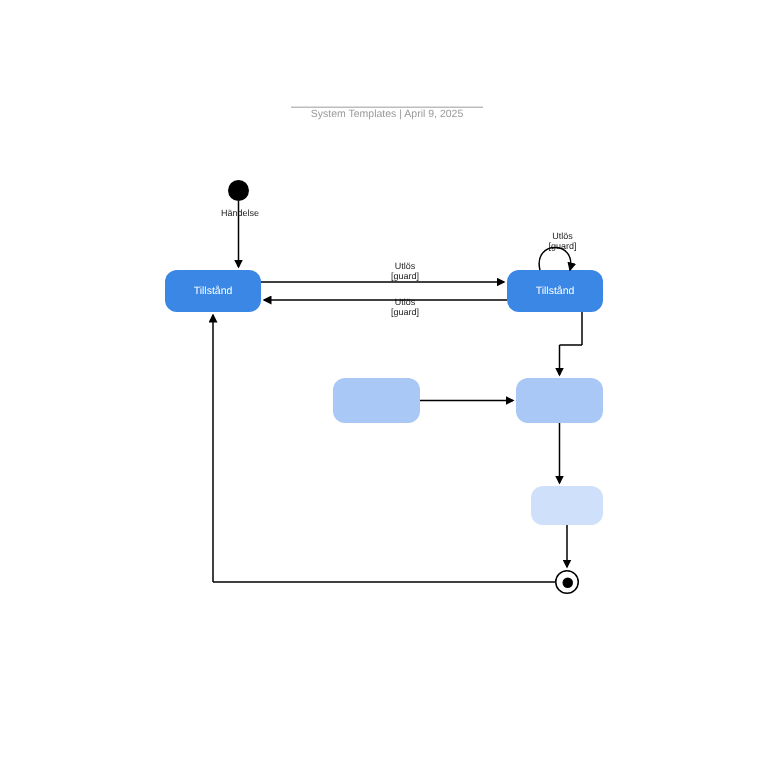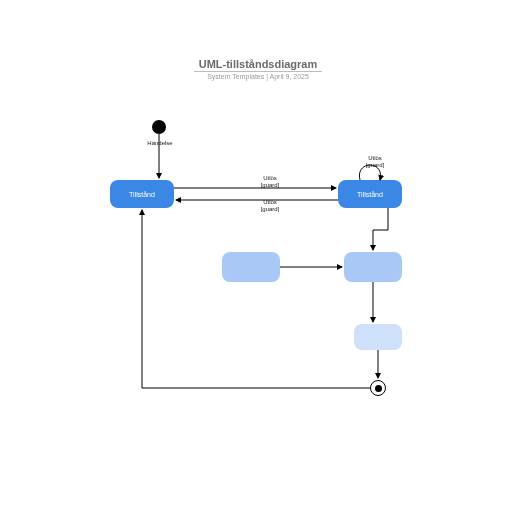--- a/index.html
+++ b/index.html
@@ -100,21 +100,20 @@
     width: 516px;
     height: 516px;
     pointer-events: none;
   }
 </style>
 </head>
 <body>
 
 <div class="canvas">
 
-  <div class="title">UML-tillståndsdiagram</div>
   <div class="title-underline"></div>
   <div class="subtitle">System Templates  |  April 9, 2025</div>
 
   <div class="initial-node" style="left:152px; top:120px;"></div>
   <div class="label" style="left:140px; top:140px; width:40px;">Händelse</div>
 
   <div class="state primary" style="left:110px; top:180px; width:64px; height:28px;">
     <span>Tillstånd</span>
   </div>
 

